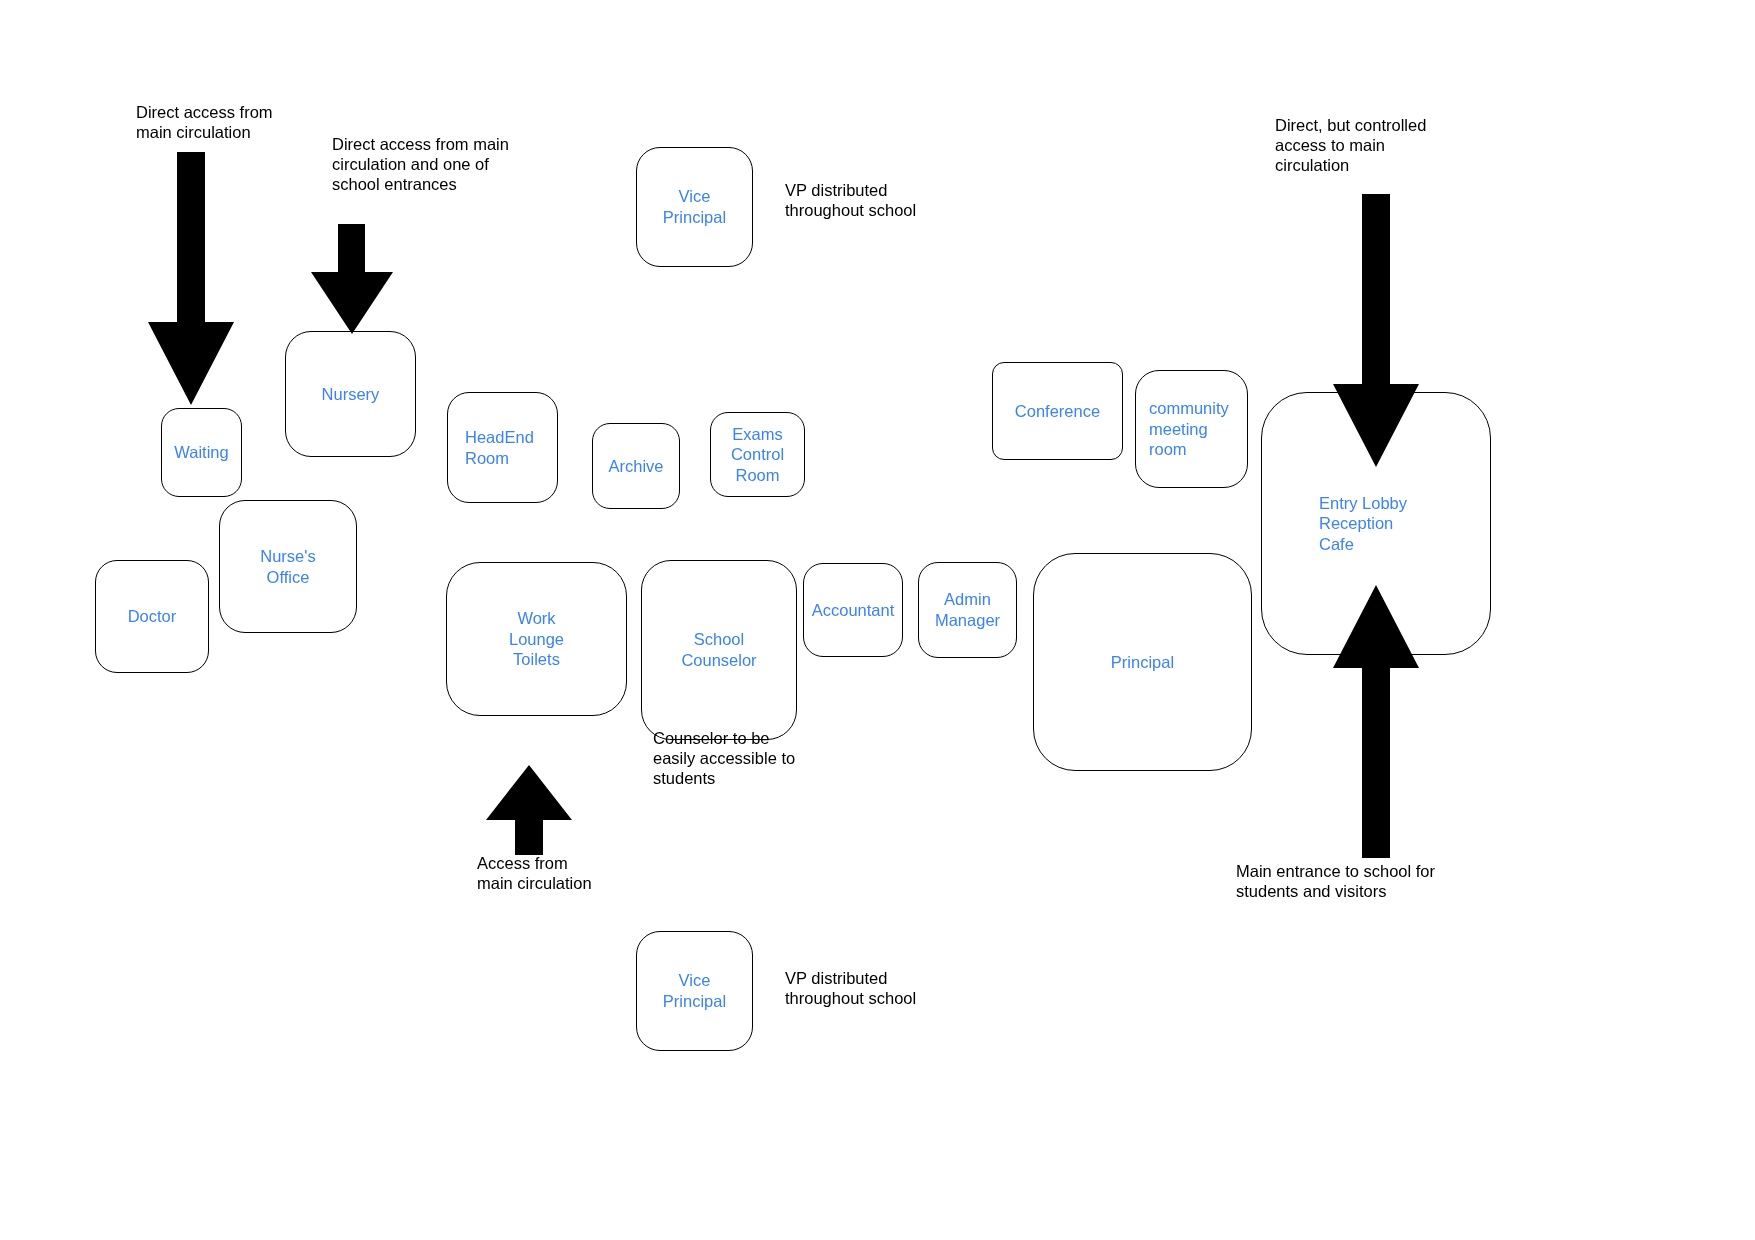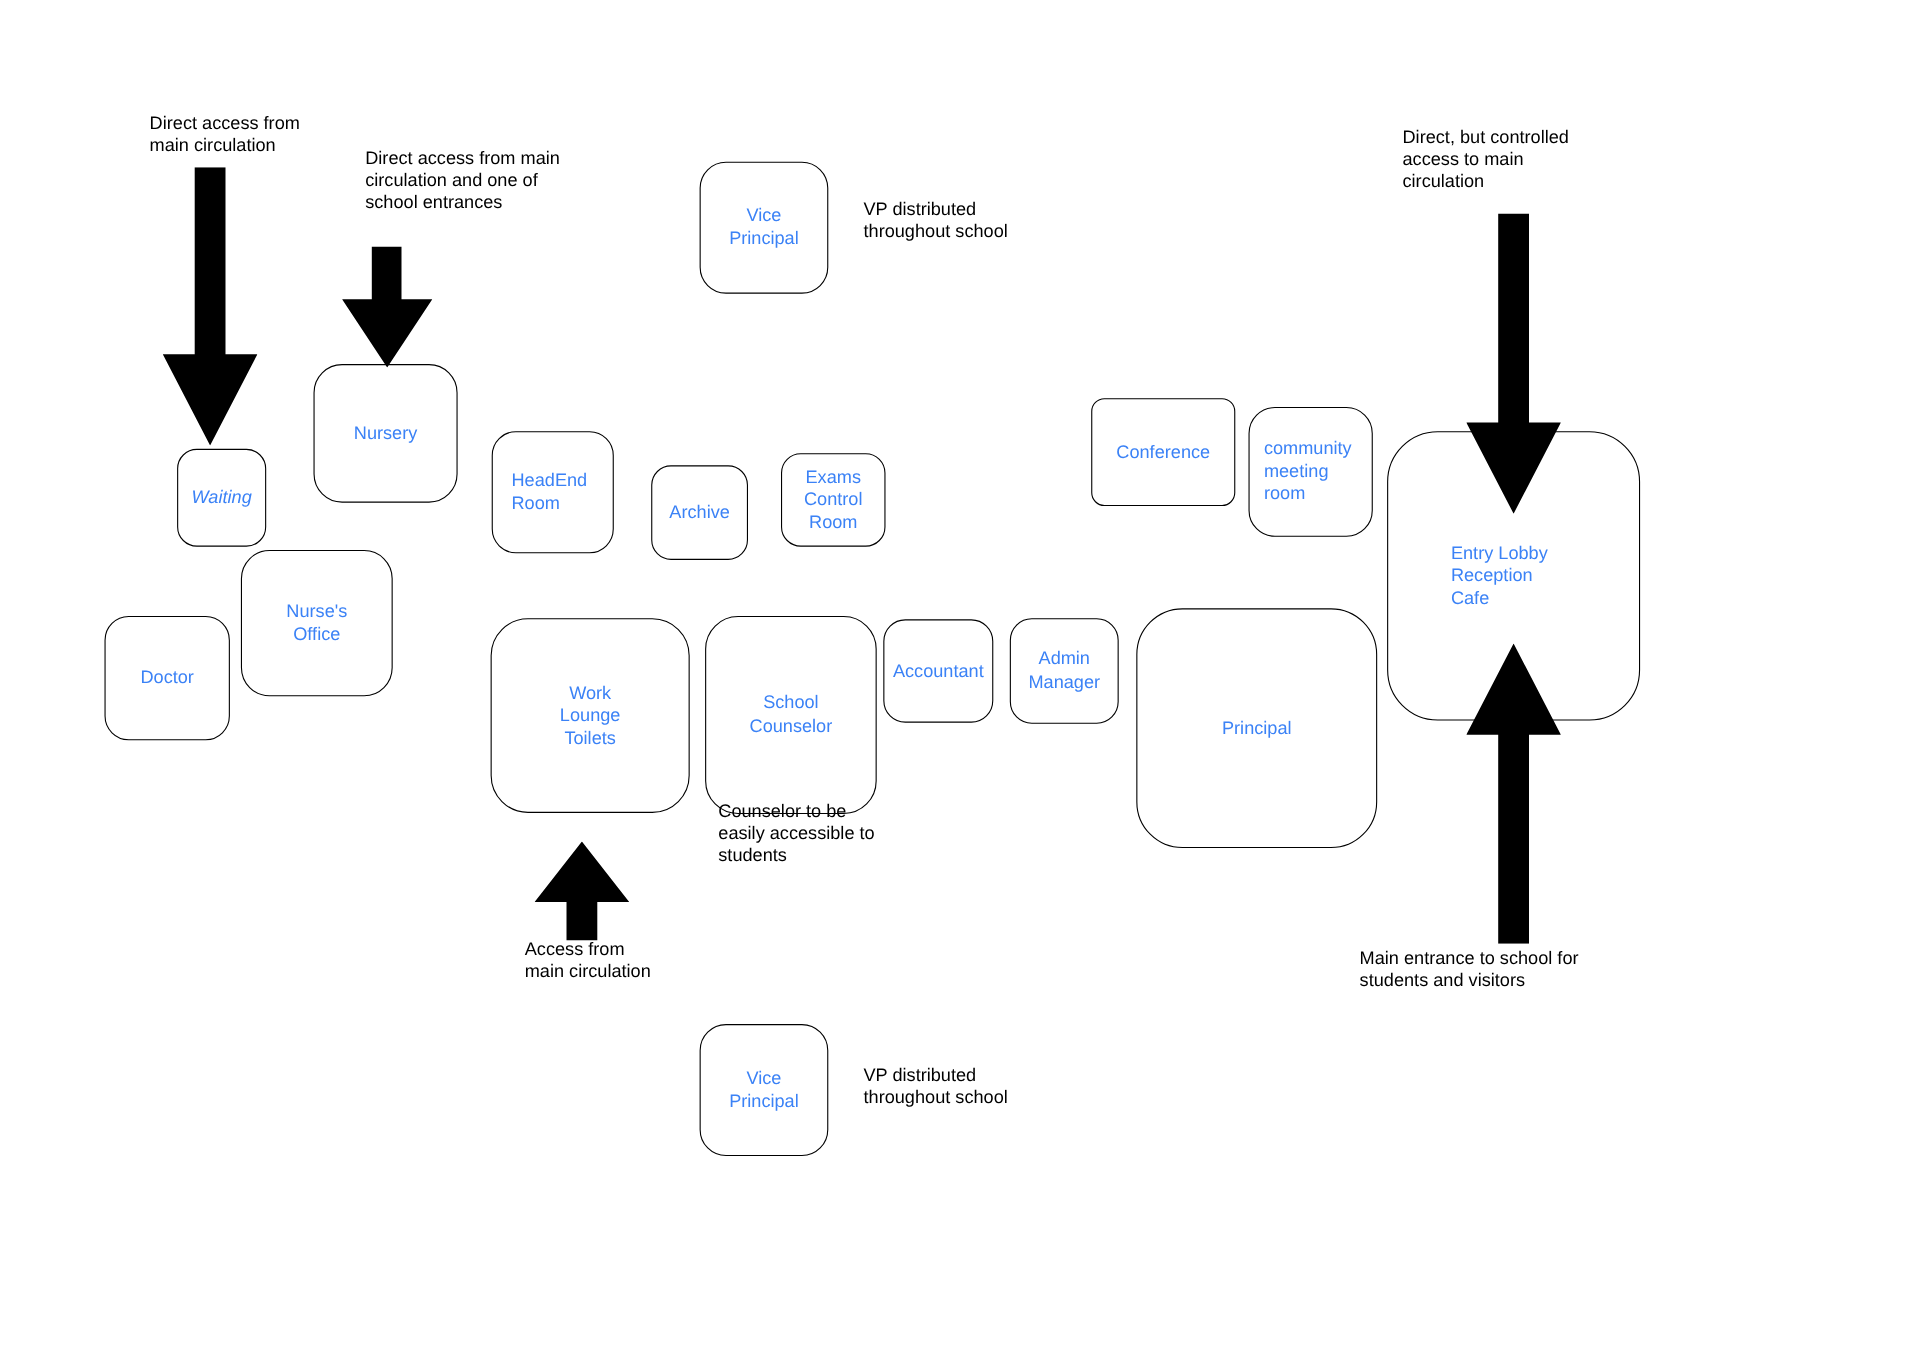--- a/index.html
+++ b/index.html
@@ -76,42 +76,42 @@
       <polygon points="43,0 86,55 57,55 57,90 29,90 29,55 0,55"></polygon>
     </svg>
   </div>
 
   <div class="arrow" style="left:1333px; top:585px; width:86px; height:273px;">
     <svg width="86" height="273" viewBox="0 0 86 273">
       <polygon points="43,0 86,83 57,83 57,273 29,273 29,83 0,83"></polygon>
     </svg>
   </div>
 
-  <div class="node" style="left:161px; top:408px; width:81px; height:89px; border-radius:18px;font-style:italic;">Waiting</div>
+  <div class="node" style="left:161px; top:408px; width:81px; height:89px; border-radius:18px;">Waiting</div>
 
   <div class="node" style="left:285px; top:331px; width:131px; height:126px; border-radius:26px;">Nursery</div>
 
   <div class="node" style="left:95px; top:560px; width:114px; height:113px; border-radius:22px;">Doctor</div>
 
   <div class="node" style="left:219px; top:500px; width:138px; height:133px; border-radius:26px;">Nurse's
 Office</div>
 
   <div class="node" style="left:447px; top:392px; width:111px; height:111px; border-radius:22px; justify-content:flex-start; text-align:left; padding-left:17px;">HeadEnd
 Room</div>
 
   <div class="node" style="left:592px; top:411px; width:88px; height:86px; border-radius:18px;margin-top:12px;">Archive</div>
 
   <div class="node" style="left:710px; top:412px; width:95px; height:85px; border-radius:18px;">Exams
 Control
 Room</div>
 
   <div class="node" style="left:636px; top:147px; width:117px; height:120px; border-radius:24px;">Vice
 Principal</div>
 
-  <div class="node" style="left:446px; top:562px; width:181px; height:177px; border-radius:34px;">Work
+  <div class="node" style="left:446px; top:562px; width:181px; height:154px; border-radius:34px;">Work
 Lounge
 Toilets</div>
 
   <div class="node" style="left:641px; top:560px; width:156px; height:180px; border-radius:30px;">School
 Counselor</div>
 
   <div class="node" style="left:918px; top:562px; width:99px; height:96px; border-radius:20px;">Admin
 Manager</div>
 
   <div class="node" style="left:803px; top:563px; width:100px; height:94px; border-radius:20px;">Accountant</div>

